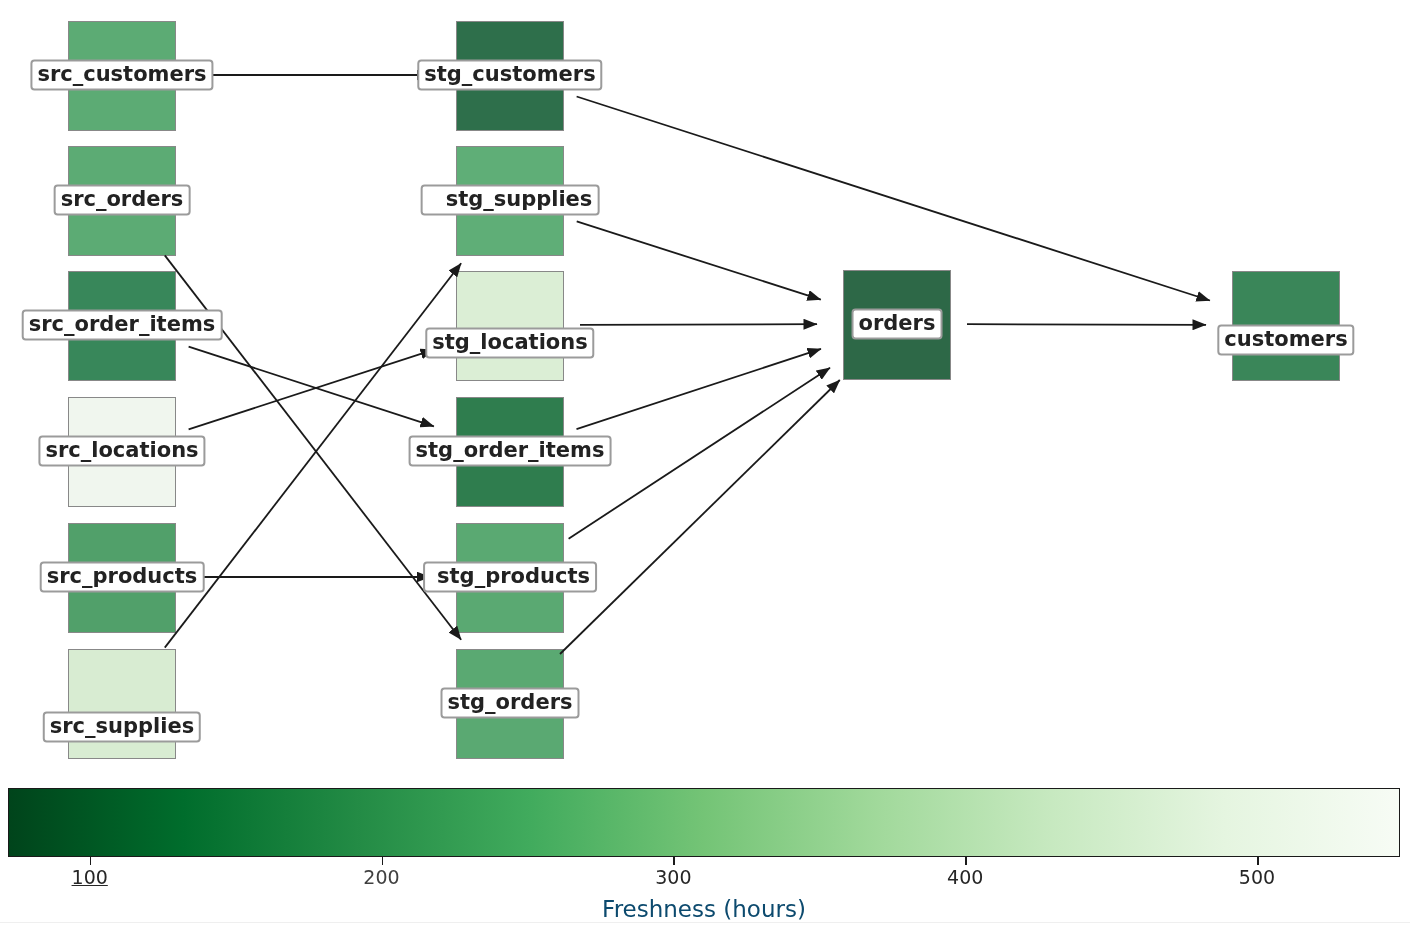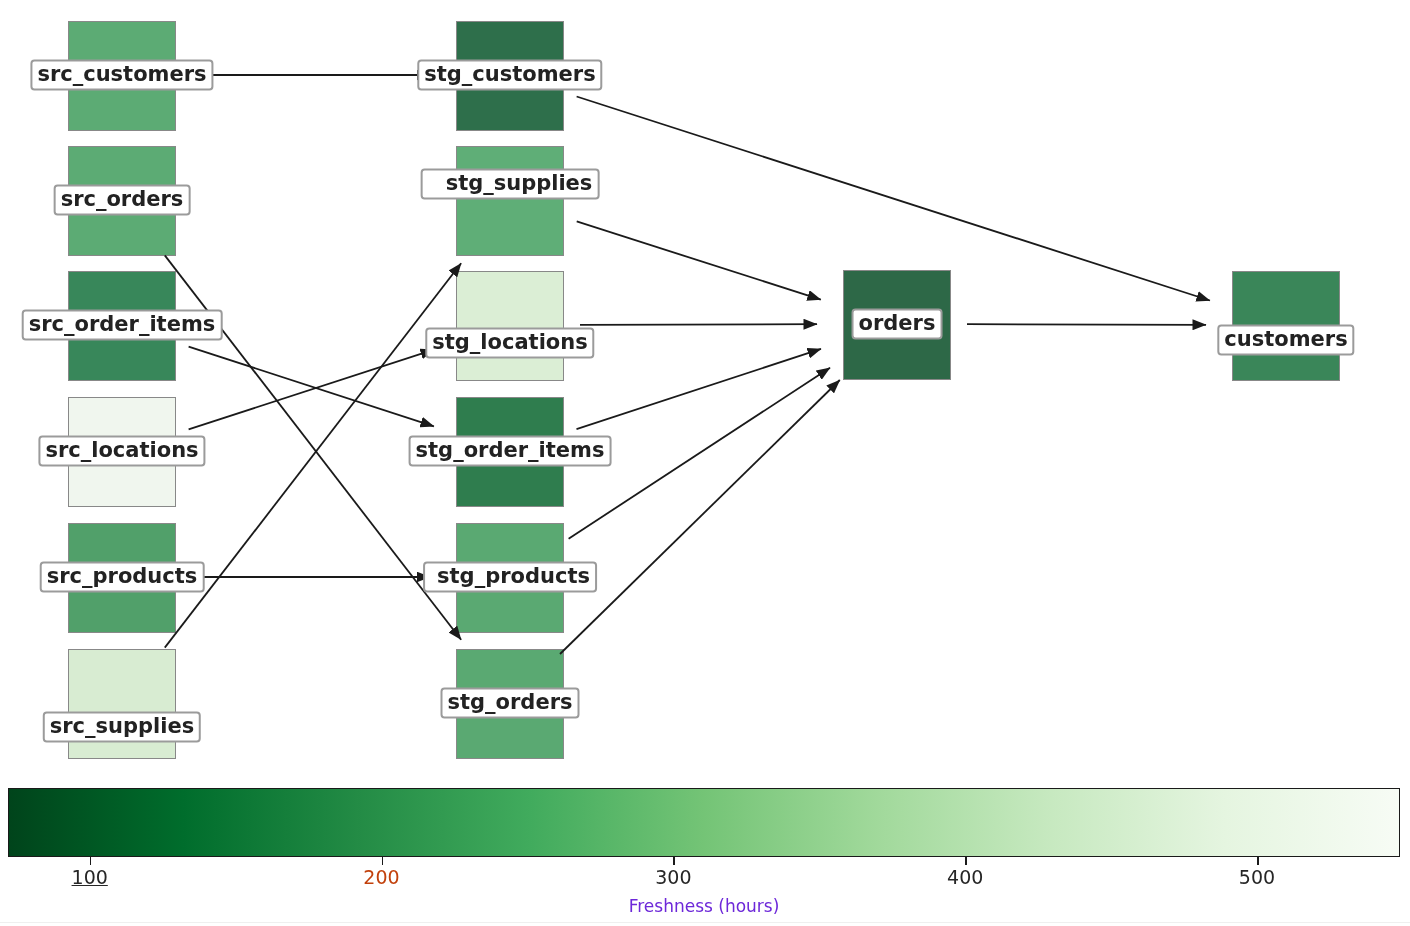--- a/index.html
+++ b/index.html
@@ -62,22 +62,22 @@
     transform: translateX(-50%);
     font-size: 19px;
     color: #262626;
     white-space: nowrap;
   }
   #cbar-axis-label {
     position: absolute;
     left: 704px;
     top: 896px;
     transform: translateX(-50%);
-    font-size: 17px;
-    color: #6d28d9;
+    font-size: 23px;
+    color: #0c4a6e;
     white-space: nowrap;
   }
   #bottom-hairline {
     position: absolute;
     left: 0; top: 922px;
     width: 1410px; height: 1px;
     background: #efefef;
   }
 </style>
 </head>
@@ -121,35 +121,35 @@
       <div class="node" style="left: 1232px; top: 271px; width: 108px; height: 110px; background: rgb(58, 134, 89); border-color: rgb(136, 136, 136);"></div>
     </div>
   <div id="label-layer">
       <div class="node-label" style="left: 122px; top: 75px;">src_customers</div>
       <div class="node-label" style="left: 122px; top: 200px;">src_orders</div>
       <div class="node-label" style="left: 122px; top: 325px; text-align: right;">src_order_items</div>
       <div class="node-label" style="left: 122px; top: 451px;">src_locations</div>
       <div class="node-label" style="left: 122px; top: 577px;">src_products</div>
       <div class="node-label" style="left: 122px; top: 727px;">src_supplies</div>
       <div class="node-label" style="left: 510px; top: 75px;">stg_customers</div>
-      <div class="node-label" style="left: 510px; top: 184px; padding-left: 23px;">stg_supplies</div>
+      <div class="node-label" style="left: 510px; top: 200px; padding-left: 23px;">stg_supplies</div>
       <div class="node-label" style="left: 510px; top: 325px; margin-top: 18px;">stg_locations</div>
       <div class="node-label" style="left: 510px; top: 451px;">stg_order_items</div>
       <div class="node-label" style="left: 510px; top: 577px; padding-left: 12px;">stg_products</div>
       <div class="node-label" style="left: 510px; top: 703px;">stg_orders</div>
       <div class="node-label" style="left: 897px; top: 324px;">orders</div>
       <div class="node-label" style="left: 1286px; top: 340px; text-align: center;">customers</div>
     </div>
   <div id="colorbar-area">
     <div id="cbar-gradient" style="background: linear-gradient(to right, rgb(0, 68, 27) 0%, rgb(0, 109, 44) 12.5%, rgb(35, 139, 69) 25%, rgb(65, 171, 93) 37.5%, rgb(116, 196, 118) 50%, rgb(161, 217, 155) 62.5%, rgb(199, 233, 192) 75%, rgb(229, 245, 224) 87.5%, rgb(247, 252, 245) 100%); border-color: rgb(26, 26, 26);"></div>
     <div id="cbar-ticks">
         <div class="cbar-tick" style="left: 89.7px; background: rgb(26, 26, 26);"></div>
         <div class="cbar-tick-label" style="left: 89.7px; color: rgb(38, 38, 38); text-decoration: underline;">100</div>
         <div class="cbar-tick" style="left: 381.5px; background: rgb(26, 26, 26);"></div>
-        <div class="cbar-tick-label" style="left: 381.5px; color: #c2410c;">200</div>
+        <div class="cbar-tick-label" style="left: 381.5px; color: #404040;">200</div>
         <div class="cbar-tick" style="left: 673.4px; background: rgb(26, 26, 26);"></div>
         <div class="cbar-tick-label" style="left: 673.4px; color: rgb(38, 38, 38);">300</div>
         <div class="cbar-tick" style="left: 965.2px; background: rgb(26, 26, 26);"></div>
         <div class="cbar-tick-label" style="left: 965.2px; color: rgb(38, 38, 38);">400</div>
         <div class="cbar-tick" style="left: 1257px; background: rgb(26, 26, 26);"></div>
         <div class="cbar-tick-label" style="left: 1257px; color: rgb(38, 38, 38);">500</div>
       </div>
     <div id="cbar-axis-label">Freshness (hours)</div>
   </div>
   <div id="bottom-hairline"></div>

